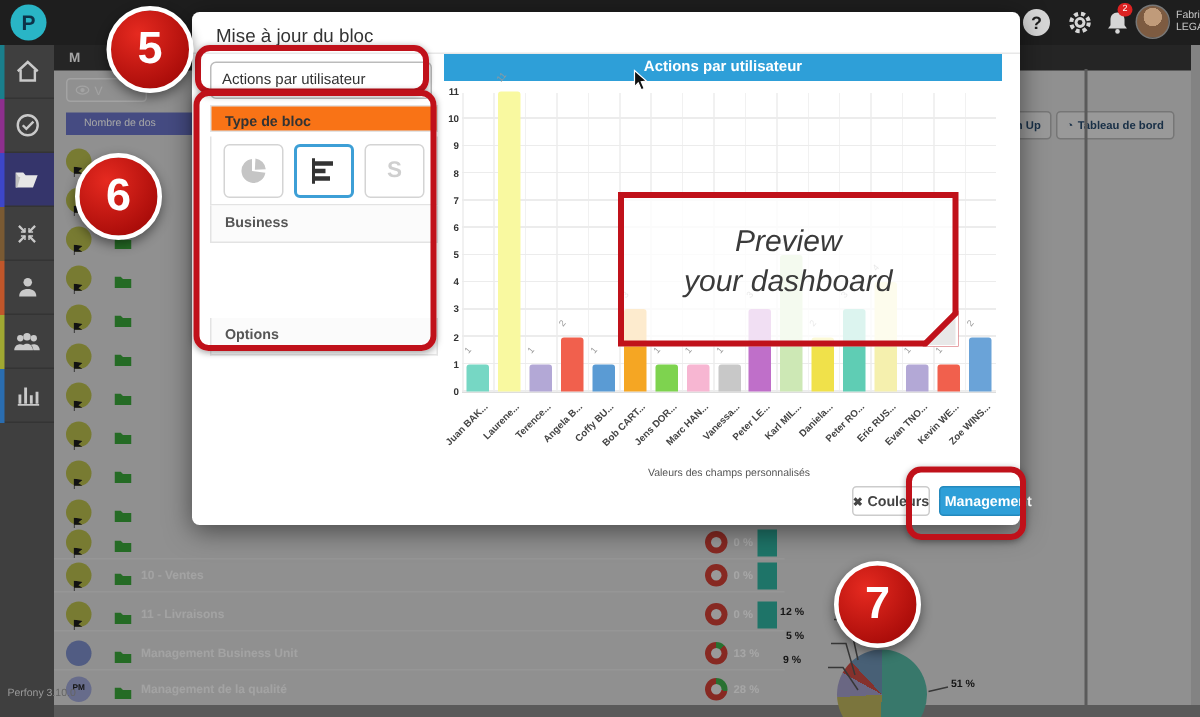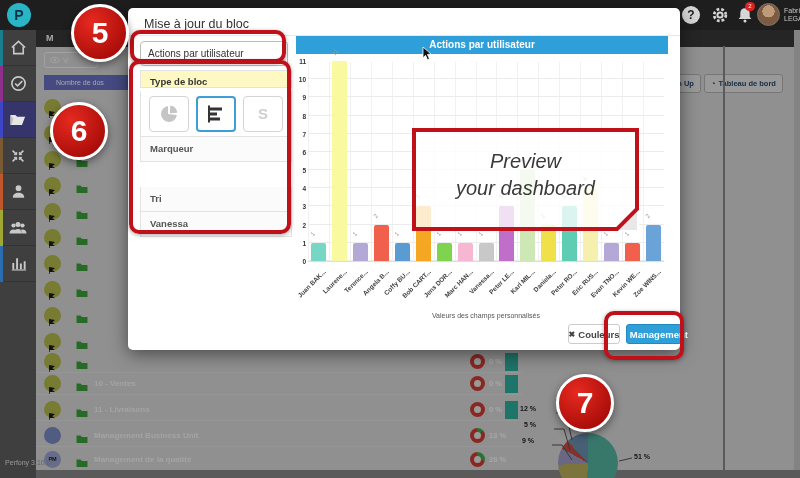--- a/index.html
+++ b/index.html
@@ -56,21 +56,21 @@
 #pie{left:558px;top:433px;width:60px;height:60px;border-radius:50%;z-index:2}
 #pie-lines{left:520px;top:400px;z-index:2}
 .plabel{font-size:7px;font-weight:bold;color:#222;z-index:2}
 
 
 #modal{left:128px;top:8px;width:552px;height:342px;background:#fff;border-radius:5px;box-shadow:0 4px 18px rgba(0,0,0,.5);z-index:10}
 #m-title{left:16px;top:9px;font-size:12.5px;color:#333}
 #m-sep{left:0;top:27px;width:552px;height:1px;background:#e8e8e8}
 #name-input{left:12px;top:33px;width:148px;height:25px;border:1px solid #bbb;border-radius:4px;font-size:10px;padding:0 7px;color:#333;font-family:"Liberation Sans",sans-serif}
 .lp-row{left:12px;width:152px;border:1px solid #e3e3e3;border-top:none;background:#fbfbfb;font-size:9.5px;font-weight:600;color:#555;line-height:23px;padding-left:9px}
-#type-row{top:62px;height:18px;background:#fef9c3;color:#333;font-weight:bold;border-top:1px solid #e3e3e3;line-height:21px}
+#type-row{top:62px;height:18px;background:#f97316;color:#333;font-weight:bold;border-top:1px solid #e3e3e3;line-height:21px}
 #type-icons{left:12px;top:83px;width:152px;height:46px;border:1px solid #e3e3e3;border-top:none;background:#fff;display:flex;align-items:center;gap:7px;padding-left:8px}
 .ct-btn{width:40px;height:36px;border:1px solid #d4d4d4;border-radius:4px;background:#fff;display:flex;align-items:center;justify-content:center}
 .ct-sel{border:2px solid #3d9fd6}
 #ct-s{font-size:15px;font-weight:bold;color:#cfcfcf}
 
 #chart{left:168px;top:28px;width:372px;height:294px}
 #chart-head{width:372px;height:18px;background:#2e9fd8;color:#fff;font-size:10px;font-weight:bold;text-align:center;line-height:18px}
 #plot{left:12px;top:26px;width:356px;height:200px;border-bottom:1px solid #ddd;
  background-image:repeating-linear-gradient(to top,#ececec 0 1px,transparent 1px 18.18px),repeating-linear-gradient(to right,#f1f1f1 0 1px,transparent 1px 20.94px)}
 .bar{position:absolute;bottom:0;width:15px;border-radius:2px 2px 0 0}
@@ -386,23 +386,22 @@
       <div class="ct-btn ct-sel">
         <svg width="22" height="22" viewBox="0 0 22 22" stroke="#333" stroke-width="2">
             <path d="M4 2.5v17"></path>
             <path d="M4 6h13M4 11h8M4 16h11" stroke-width="3"></path>
           </svg>
       </div>
       <div class="ct-btn">
         <span id="ct-s">S</span>
       </div>
     </div>
-    <div class="abs lp-row" style="top:129px;height:25px">Marqueur</div>
-    <div class="abs lp-row" style="top:179px;height:25px">Tri</div>
-    <div class="abs lp-row" style="top:204px;height:25px">Vanessa</div>
+    <div class="abs lp-row" style="top:129px;height:25px">Business</div>
+    <div class="abs lp-row" style="top:204px;height:25px">Options</div>
 
     <div class="abs" id="chart">
       <div id="chart-head">Actions par utilisateur</div>
       <div class="abs" id="plot">
           <div class="bar" style="left: 3px; height: 18.1818px; background: rgb(118, 215, 196);"></div>
           <div class="vlab" style="left: 3px; bottom: 24.1818px;">1</div>
           <div class="bar" style="left: 23.9412px; height: 200px; background: rgb(249, 249, 160);"></div>
           <div class="vlab" style="left: 23.9412px; bottom: 206px;">11</div>
           <div class="bar" style="left: 44.8824px; height: 18.1818px; background: rgb(179, 168, 214);"></div>
           <div class="vlab" style="left: 44.8824px; bottom: 24.1818px;">1</div>

